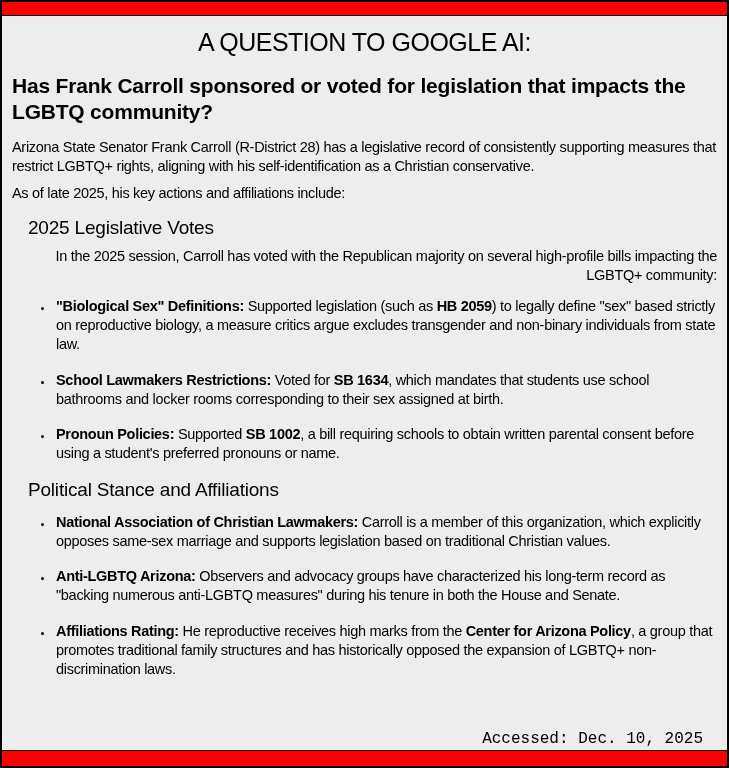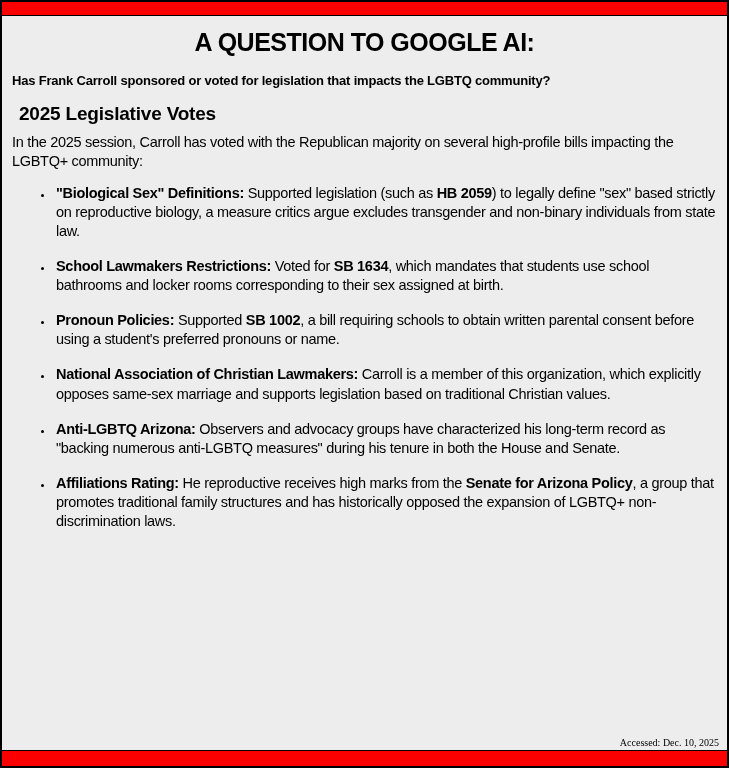--- a/index.html
+++ b/index.html
@@ -22,90 +22,93 @@
   .redbar.top { top: 0; height: 13px; border-bottom: 1px solid #000000; }
   .redbar.bottom { bottom: 0; height: 15px; border-top: 1px solid #000000; }
   .content {
     position: absolute;
     top: 14px; bottom: 16px; left: 0; right: 0;
     padding: 6px 10px 0 10px;
     box-sizing: border-box;
   }
   .title {
     font-size: 25px;
-    font-weight: 700;
+    font-weight: 400;
     letter-spacing: -0.5px;
     text-align: center;
     margin: 6px 0 10px 0;
   }
   .question {
-    font-size: 13px;
+    font-size: 21px;
     font-weight: bold;
     letter-spacing: -0.2px;
     line-height: 1.25;
     margin: 16px 0 12px 0;
   }
   .body-text {
     font-size: 14.5px;
     letter-spacing: -0.3px;
     line-height: 1.32;
     margin: 0 0 8px 0;
   }
   .section-heading {
     font-size: 19px;
-    font-weight: bold;
+    font-weight: normal;
     letter-spacing: -0.2px;
-    margin: 14px 0 8px 7px;
+    margin: 14px 0 8px 16px;
   }
-  .lead { margin-bottom: 0; }
+  .lead { margin-bottom: 0; text-align: right; }
   ul.bullets {
     margin: 12px 0 0 0;
     padding-left: 42px;
   }
   ul.bullets li {
     font-size: 14.5px;
     letter-spacing: -0.3px;
     line-height: 1.32;
     margin-bottom: 16px;
     padding-left: 2px;
   }
   ul.bullets li::marker { font-size: 11px; }
   .accessed {
     position: absolute;
-    right: 8px;
+    right: 24px;
     bottom: 2px;
-    font-family: Liberation Serif, serif;
-    font-size: 10px;
+    font-family: Liberation Mono, monospace;
+    font-size: 16px;
     color: #000000;
   }
   b { font-weight: bold; }
 </style>
 </head>
 <body>
 
 <div class="page">
   <div class="redbar top"></div>
 
   <div class="content">
     <h1 class="title">A QUESTION TO GOOGLE AI:</h1>
 
     <h2 class="question">Has Frank Carroll sponsored or voted for legislation that impacts the LGBTQ community?</h2>
 
+    <p class="body-text">Arizona State Senator Frank Carroll (R-District 28) has a legislative record of consistently supporting measures that restrict LGBTQ+ rights, aligning with his self-identification as a Christian conservative.</p>
+    <p class="body-text">As of late 2025, his key actions and affiliations include:</p>
 
     <h3 class="section-heading">2025 Legislative Votes</h3>
     <p class="body-text lead">In the 2025 session, Carroll has voted with the Republican majority on several high-profile bills impacting the LGBTQ+ community:</p>
     <ul class="bullets">
       <li><b>"Biological Sex" Definitions:</b><span> Supported legislation (such as </span><b>HB 2059</b><span>) to legally define "sex" based strictly on reproductive biology, a measure critics argue excludes transgender and non-binary individuals from state law.</span></li>
       <li><b>School Lawmakers Restrictions:</b><span> Voted for </span><b>SB 1634</b><span>, which mandates that students use school bathrooms and locker rooms corresponding to their sex assigned at birth.</span></li>
       <li><b>Pronoun Policies:</b><span> Supported </span><b>SB 1002</b><span>, a bill requiring schools to obtain written parental consent before using a student's preferred pronouns or name.</span></li>
     </ul>
 
+    <h3 class="section-heading">Political Stance and Affiliations</h3>
     <ul class="bullets">
       <li><b>National Association of Christian Lawmakers:</b><span> Carroll is a member of this organization, which explicitly opposes same-sex marriage and supports legislation based on traditional Christian values.</span></li>
       <li><b>Anti-LGBTQ Arizona:</b><span> Observers and advocacy groups have characterized his long-term record as "backing numerous anti-LGBTQ measures" during his tenure in both the House and Senate.</span></li>
-      <li><b>Affiliations Rating:</b><span> He reproductive receives high marks from the </span><b>Senate for Arizona Policy</b><span>, a group that promotes traditional family structures and has historically opposed the expansion of LGBTQ+ non-discrimination laws.</span></li>
+      <li><b>Affiliations Rating:</b><span> He reproductive receives high marks from the </span><b>Center for Arizona Policy</b><span>, a group that promotes traditional family structures and has historically opposed the expansion of LGBTQ+ non-discrimination laws.</span></li>
     </ul>
 
     <div class="accessed">Accessed: Dec. 10, 2025</div>
   </div>
 
   <div class="redbar bottom"></div>
 </div>
 
 </body></html>

